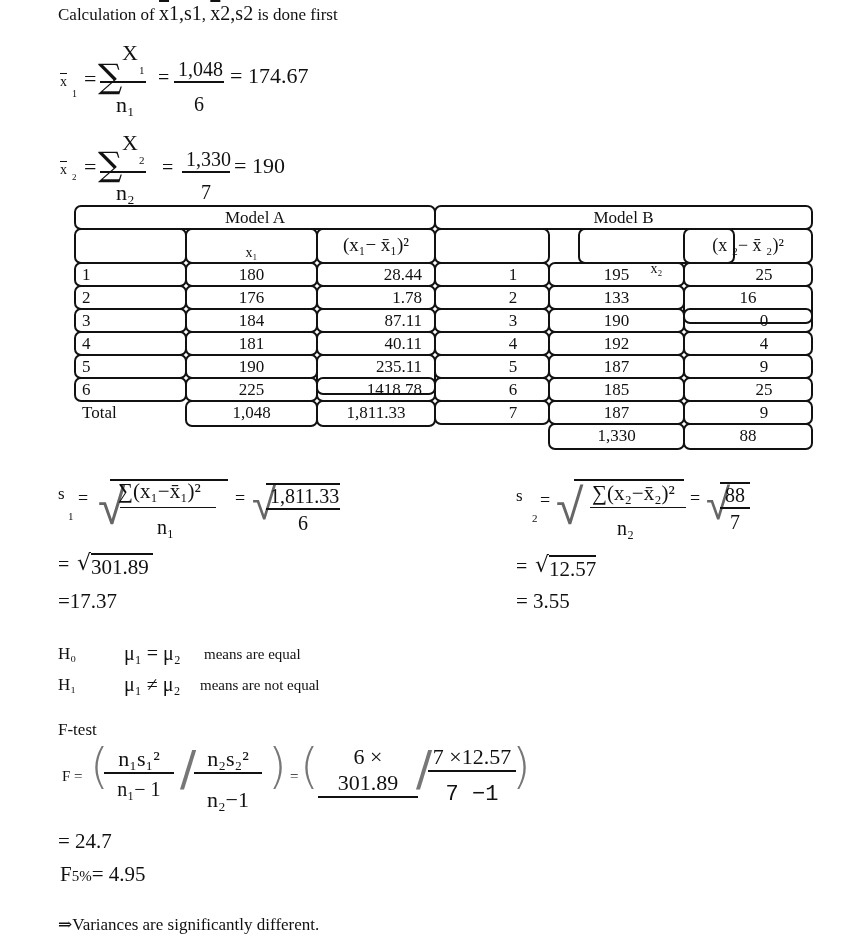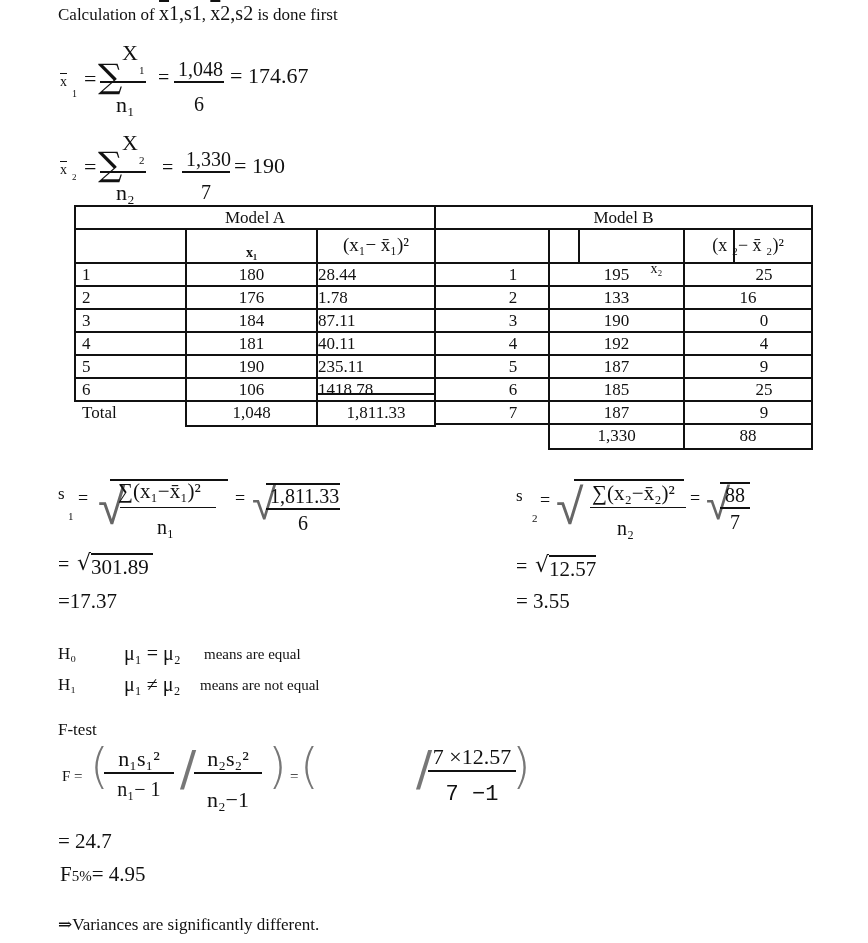--- a/index.html
+++ b/index.html
@@ -4,23 +4,23 @@
 <style>
   html, body { margin:0; padding:0; background:#ffffff; }
   body { width:868px; height:943px; position:relative; overflow:hidden; color:#111;
          font-family:"Liberation Serif","DejaVu Serif",serif; }
   .abs { position:absolute; white-space:nowrap; }
   .txt16 { font-size:17px; }
   .ov { text-decoration: overline; }
   .frac { position:absolute; text-align:center; }
   .frac .num { display:block; border-bottom:2px solid #111; padding:0 4px; }
   .frac .den { display:block; padding-top:4px; }
-  .cell { position:absolute; box-sizing:border-box; font-size:17px; line-height:22px; }
+  .cell { position:absolute; box-sizing:border-box; font-size:17px; line-height:22px;border-radius:7px; }
   .bd { border:2px solid #111; }
-  .r { text-align:left; padding-right:12px; }
+  .r { text-align:right; padding-right:12px; }
   .c { text-align:center; }
   .l { text-align:left; padding-left:6px; }
   .paren { position:absolute; font-size:48px; font-weight:100; color:#777; font-family:"DejaVu Sans", sans-serif; }
 </style>
 </head>
 <body>
 
 <div class="abs txt16" style="left:58px; top:2px;">
   <span>Calculation of </span><span class="ov" style="font-size:20px;">x</span><span style="font-size:20px;">1</span><span style="font-size:20px;">,s</span><span style="font-size:20px;">1</span><span>, </span><span class="ov" style="font-size:20px;">x</span><span style="font-size:20px;">2</span><span style="font-size:20px;">,s</span><span style="font-size:20px;">2</span><span>  is done first</span>
 </div>
@@ -58,21 +58,21 @@
   </div>
   <span class="abs" style="left:234px; top:153px; font-size:22px;">= 190</span>
 </div>
 
 <div>
 
   <div class="cell bd c" style="left:74px; top:205px; width:362px; height:25px;">Model A</div>
   <div class="cell bd c" style="left:434px; top:205px; width:379px; height:25px;">Model B</div>
 
   <div class="cell bd" style="left:74px; top:228px; width:113px; height:36px;"></div>
-  <div class="cell bd c" style="left:185px; top:228px; width:133px; height:36px; padding-top:12px; font-size:14px;font-weight:bold;">x₁</div>
+  <div class="cell bd c" style="left:185px; top:228px; width:133px; height:36px; padding-top:12px; font-size:14px;">x₁</div>
   <div class="cell bd c" style="left:316px; top:228px; width:120px; height:36px; padding-top:4px; font-size:19px;">(x₁− x̄₁)²</div>
   <div class="cell bd" style="left:434px; top:228px; width:116px; height:36px;"></div>
   <div class="cell bd c" style="left:578px; top:228px; width:157px; height:36px; padding-top:28px; font-size:14px;">x₂</div>
   <div class="cell bd c" style="left:683px; top:228px; width:130px; height:36px; padding-top:4px; font-size:18px;">(x ₂−  x̄  ₂)²</div>
 
   <div class="cell bd l" style="left:74px; top:262px; width:113px; height:25px;">1</div>
   <div class="cell bd c" style="left:185px; top:262px; width:133px; height:25px;">180</div>
   <div class="cell bd r" style="left:316px; top:262px; width:120px; height:25px;">28.44</div>
 
   <div class="cell bd l" style="left:74px; top:285px; width:113px; height:25px;">2</div>
@@ -85,34 +85,34 @@
 
   <div class="cell bd l" style="left:74px; top:331px; width:113px; height:25px;">4</div>
   <div class="cell bd c" style="left:185px; top:331px; width:133px; height:25px;">181</div>
   <div class="cell bd r" style="left:316px; top:331px; width:120px; height:25px;">40.11</div>
 
   <div class="cell bd l" style="left:74px; top:354px; width:113px; height:25px;">5</div>
   <div class="cell bd c" style="left:185px; top:354px; width:133px; height:25px;">190</div>
   <div class="cell bd r" style="left:316px; top:354px; width:120px; height:41px;">235.11</div>
 
   <div class="cell bd l" style="left:74px; top:377px; width:113px; height:25px;">6</div>
-  <div class="cell bd c" style="left:185px; top:377px; width:133px; height:25px;">106</div>
+  <div class="cell bd c" style="left:185px; top:377px; width:133px; height:25px;">225</div>
   <div class="cell bd r" style="left:316px; top:377px; width:120px; height:25px;">1418.78</div>
 
   <div class="cell l" style="left:76px; top:402px; width:110px; height:25px;">Total</div>
   <div class="cell bd c" style="left:185px; top:400px; width:133px; height:27px;">1,048</div>
   <div class="cell bd c" style="left:316px; top:400px; width:120px; height:27px;">1,811.33</div>
 
   <div class="cell bd c" style="left:434px; top:262px; width:116px; height:25px; padding-left:42px;">1</div>
   <div class="cell bd c" style="left:548px; top:262px; width:137px; height:25px;">195</div>
   <div class="cell bd c" style="left:683px; top:262px; width:130px; height:25px; padding-left:32px;">25</div>
 
   <div class="cell bd c" style="left:434px; top:285px; width:116px; height:25px; padding-left:42px;">2</div>
   <div class="cell bd c" style="left:548px; top:285px; width:137px; height:25px;">133</div>
-  <div class="cell bd c" style="left:683px; top:285px; width:130px; height:25px; text-align:center;">16</div>
+  <div class="cell bd c" style="left:683px; top:285px; width:130px; height:39px; text-align:center;">16</div>
 
   <div class="cell bd c" style="left:434px; top:308px; width:116px; height:25px; padding-left:42px;">3</div>
   <div class="cell bd c" style="left:548px; top:308px; width:137px; height:25px;">190</div>
   <div class="cell bd c" style="left:683px; top:308px; width:130px; height:25px; padding-left:32px;">0</div>
 
   <div class="cell bd c" style="left:434px; top:331px; width:116px; height:25px; padding-left:42px;">4</div>
   <div class="cell bd c" style="left:548px; top:331px; width:137px; height:25px;">192</div>
   <div class="cell bd c" style="left:683px; top:331px; width:130px; height:25px; padding-left:32px;">4</div>
 
   <div class="cell bd c" style="left:434px; top:354px; width:116px; height:25px; padding-left:42px;">5</div>
@@ -192,20 +192,21 @@
   </div>
   <span class="abs" style="left:180px; top:740px; font-size:48px; color:#777; font-family:'DejaVu Sans',sans-serif;">/</span>
   <div class="frac" style="left:194px; top:746px; width:68px; font-size:22px;">
     <span class="num">n₂s₂²</span>
     <span class="den" style="padding-top:13px;">n₂−1</span>
   </div>
   <span class="paren" style="left:268px; top:738px;">)</span>
   <span class="abs" style="left:290px; top:768px; font-size:15px;">=</span>
   <span class="paren" style="left:300px; top:738px;">(</span>
   <div class="frac" style="left:318px; top:744px; width:100px; font-size:22px;">
+    <span class="num">6 × 301.89</span>
   </div>
   <span class="abs" style="left:416px; top:740px; font-size:48px; color:#777; font-family:'DejaVu Sans',sans-serif;">/</span>
   <div class="frac" style="left:428px; top:744px; width:88px; font-size:22px;">
     <span class="num">7 ×12.57</span>
     <span class="den" style="padding-top:10px;font-family:Liberation Mono, monospace;">7 −1</span>
   </div>
   <span class="paren" style="left:512px; top:738px;">)</span>
 
   <span class="abs" style="left:58px; top:829px; font-size:21px;">= 24.7</span>
   <span class="abs" style="left:60px; top:862px; font-size:21px;"><span>F</span><span style="font-size:15px;">5%</span><span>= 4.95</span></span>

